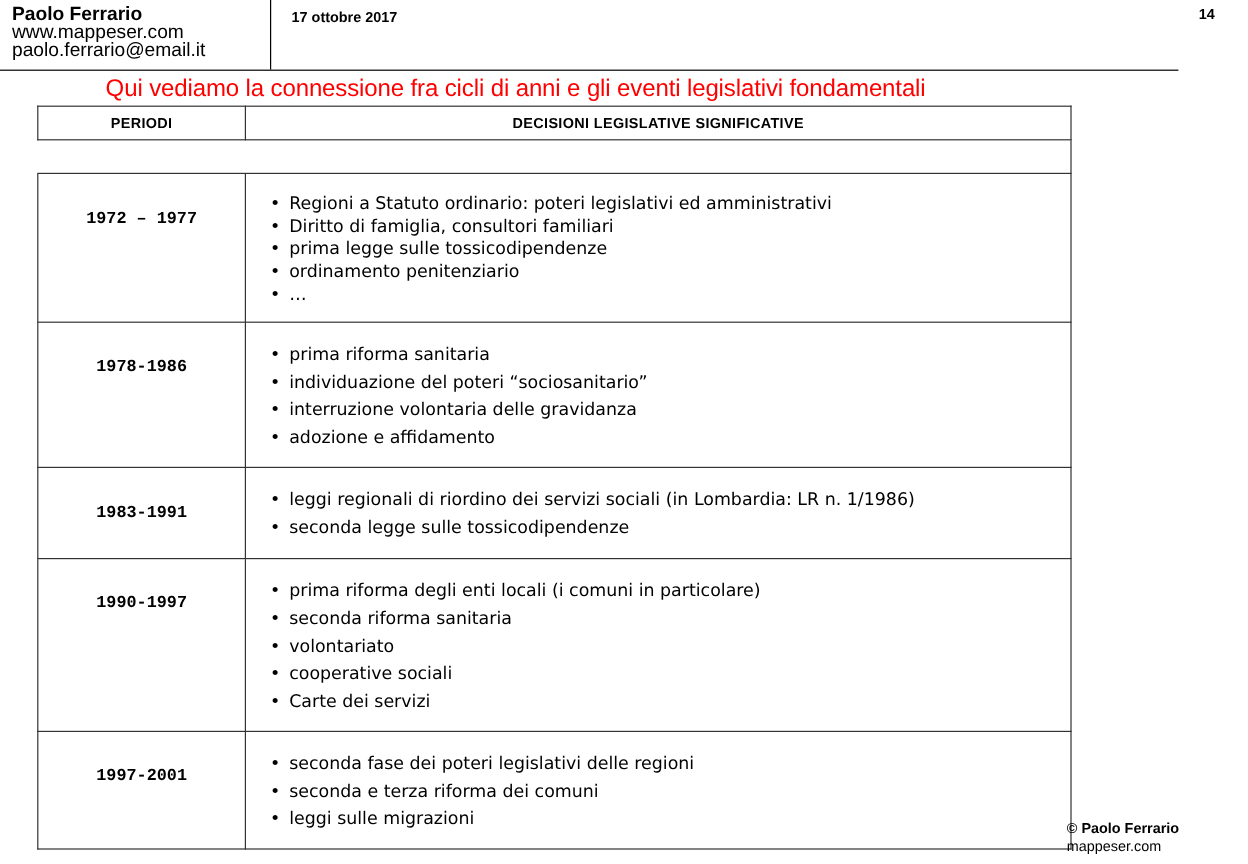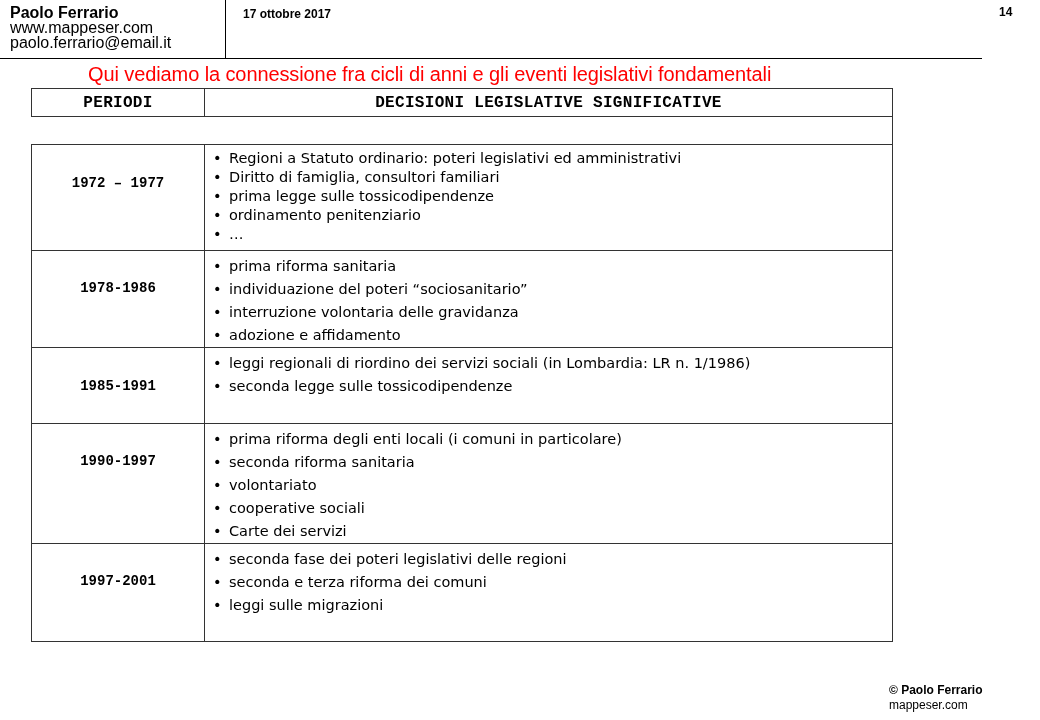--- a/index.html
+++ b/index.html
@@ -6,25 +6,25 @@
   body { width:1040px; height:720px; background:#ffffff; position:relative; overflow:hidden; font-family:"Liberation Sans", sans-serif; color:#000; }
   .hdr-left { position:absolute; left:10px; top:5px; font-size:16px; line-height:15px; }
   .hdr-left .name { font-weight:bold; }
   .hdr-divider { position:absolute; left:225px; top:0; width:1px; height:58px; background:#000; }
   .hdr-mid { position:absolute; left:243px; top:7px; font-size:12px; line-height:15px; font-weight:bold; }
   .hdr-rule { position:absolute; left:0; top:58px; width:982px; height:1px; background:#000; }
   .page-num { position:absolute; left:999px; top:5px; font-size:12px; font-weight:bold; }
   .subtitle { position:absolute; left:68px; top:63px; font-size:20px; color:#ff0000; white-space:nowrap; letter-spacing:-0.1px;margin-left:20px; }
   .tbl { position:absolute; left:31px; top:88px; width:862px; border-collapse:collapse; font-family:"DejaVu Sans", sans-serif; }
   .tbl td, .tbl th { border:1px solid #333; padding:0; }
-  .tbl th { height:27px; font-family:Liberation Mono, monospace; font-size:16px; font-weight:bold; letter-spacing:0.3px; text-align:center; }
+  .tbl th { height:27px; font-family:Liberation Sans, sans-serif; font-size:12px; font-weight:bold; letter-spacing:0.3px; text-align:center; }
   .col1 { width:172px; }
   .period { font-family:Liberation Mono, monospace; font-weight:bold; font-size:14px; text-align:center; vertical-align:top; }
   .items { vertical-align:top; padding-left:8px !important; font-size:14.5px; }
-  .items ul { list-style:none; margin:0; padding:4px 0 0 0; }
+  .items ul { list-style:none; margin:12px; padding:4px 0 0 0; }
   .items li { position:relative; padding-left:16px; white-space:nowrap; }
   .items li::before { content:"•"; position:absolute; left:0; }
   .tight li { line-height:19px; }
   .loose li { line-height:23px; }
   .empty-row td { border-left:none; border-right:1px solid #333; height:27px; }
   .empty-row td.blank-left { border-right:none; border-bottom:1px solid #333; }
   .footer { position:absolute; left:889px; top:683px; font-size:12px; line-height:15px; }
   .footer .copy { font-weight:bold; }
 </style>
 </head>
@@ -79,21 +79,21 @@
         <li>prima riforma sanitaria</li>
         <li>individuazione del poteri “sociosanitario”</li>
         <li>interruzione volontaria delle gravidanza</li>
         <li>adozione e affidamento</li>
       </ul>
     </td>
   </tr>
 
   <tr style="height:76px;">
     <td class="period">
-          <div style="padding-top:30px;">1985-1991</div>
+          <div style="padding-top:30px;">1983-1991</div>
         </td>
     <td class="items loose">
       <ul>
         <li>leggi regionali di riordino dei servizi sociali (in Lombardia: LR n. 1/1986)</li>
         <li>seconda legge sulle tossicodipendenze</li>
       </ul>
     </td>
   </tr>
 
   <tr style="height:120px;">

